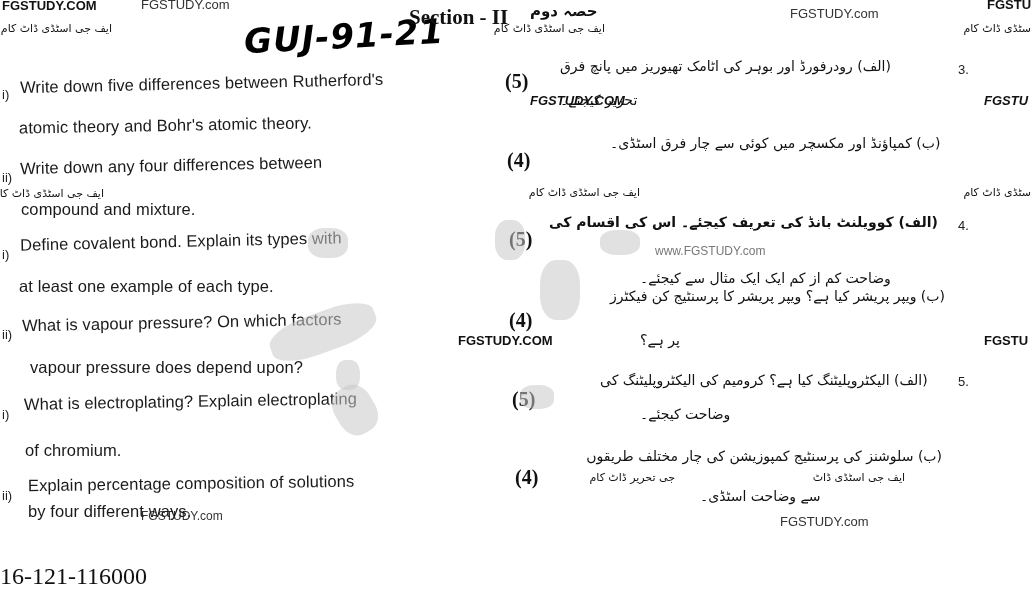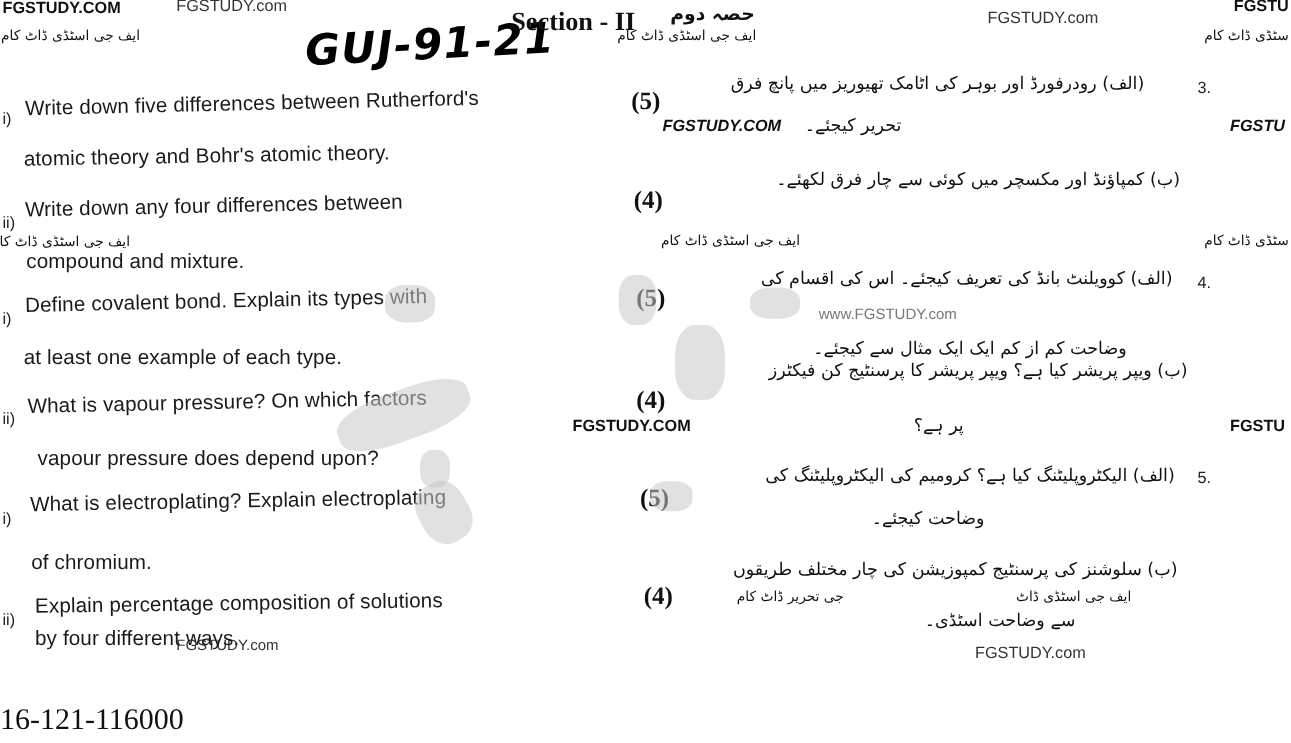--- a/index.html
+++ b/index.html
@@ -5,21 +5,21 @@
     html, body { margin: 0; padding: 0; background: #ffffff; }
     body { width: 1033px; height: 594px; position: relative; overflow: hidden; color: #111; }
     .abs { position: absolute; white-space: nowrap; }
     .wm-bold { font-family: "Liberation Sans", sans-serif; font-weight: bold; font-size: 13px; color: #111; }
     .wm-bold-it { font-family: "Liberation Sans", sans-serif; font-weight: bold; font-style: italic; font-size: 13px; color: #111; }
     .wm-light { font-family: "Liberation Sans", sans-serif; font-size: 13px; color: #333; }
     .urdu-small { font-family: "DejaVu Sans", sans-serif; font-size: 11px; color: #111; direction: rtl; }
     .q-en { font-family: "Liberation Sans", sans-serif; font-size: 16.5px; color: #1a1a1a; letter-spacing: 0.1px; }
     .q-num { font-family: "Liberation Sans", sans-serif; font-size: 13px; color: #222; }
     .marks { font-family: "Liberation Serif", serif; font-weight: bold; font-size: 20px; color: #111; }
-    .urdu { font-family: "DejaVu Sans", sans-serif; font-size: 14px; color: #111; direction: rtl; text-align: center; }
+    .urdu { font-family: "DejaVu Sans", sans-serif; font-size: 14px; color: #111; direction: rtl; text-align: left; }
     .section { font-family: "Liberation Serif", serif; font-weight: bold; font-size: 21px; color: #111; }
     .handwritten { font-family: "DejaVu Sans", sans-serif; font-weight: bold; font-style: italic; font-size: 34px; color: #000; letter-spacing: 1px; transform: rotate(-3deg); }
     .paper-code { font-family: "Liberation Serif", serif; font-size: 24px; color: #111; }
     .smudge { position: absolute; background: #c9c9c9; opacity: 0.55; border-radius: 40%; }
   </style>
 </head>
 <body>
 
 <div class="abs wm-bold" style="left:2px; top:-2px;">FGSTUDY.COM</div>
 <div class="abs wm-light" style="left:141px; top:-3px;">FGSTUDY.com</div>
@@ -44,30 +44,30 @@
 <div class="abs q-num" style="left:958px; top:62px;">3.</div>
 
 <div class="abs wm-bold-it" style="left:530px; top:93px;">FGSTUDY.COM</div>
 <div class="abs wm-bold-it" style="left:984px; top:93px;">FGSTU</div>
 
 <div class="abs q-num" style="left:2px; top:170px;">ii)</div>
 <div class="abs q-en" style="left:20px; top:156px; transform:rotate(-1.2deg);">Write down any four differences between</div>
 <div class="abs urdu-small" style="left:2px; top:187px; width:102px;">ایف جی اسٹڈی ڈاٹ کام</div>
 <div class="abs q-en" style="left:21px; top:200px;">compound and mixture.</div>
 <div class="abs marks" style="left:507px; top:149px;">(4)</div>
-<div class="abs urdu" style="left:610px; top:135px; width:345px;">(ب) کمپاؤنڈ اور مکسچر میں کوئی سے چار فرق لکھئے۔</div>
+<div class="abs urdu" style="left:610px; top:135px; width:345px;">(ب) کمپاؤنڈ اور مکسچر میں کوئی سے چار فرق اسٹڈی۔</div>
 
 <div class="abs urdu-small" style="left:490px; top:186px; width:150px;">ایف جی اسٹڈی ڈاٹ کام</div>
 <div class="abs urdu-small" style="left:945px; top:186px; width:86px;">سٹڈی ڈاٹ کام</div>
 
 <div class="abs q-num" style="left:2px; top:247px;">i)</div>
 <div class="abs q-en" style="left:20px; top:232px; transform:rotate(-1.3deg);">Define covalent bond. Explain its types with</div>
 <div class="abs q-en" style="left:19px; top:277px;">at least one example of each type.</div>
 <div class="abs marks" style="left:509px; top:228px;">(5)</div>
-<div class="abs urdu" style="left:620px; top:214px; width:318px;">(الف) کوویلنٹ بانڈ کی تعریف کیجئے۔ اس کی اقسام کی</div>
+<div class="abs urdu" style="left:620px; top:214px; width:318px;font-weight:bold;">(الف) کوویلنٹ بانڈ کی تعریف کیجئے۔ اس کی اقسام کی</div>
 <div class="abs wm-light" style="left:655px; top:244px; font-size:12px; color:#777;">www.FGSTUDY.com</div>
 <div class="abs urdu" style="left:640px; top:270px; width:272px;">وضاحت کم از کم ایک ایک مثال سے کیجئے۔</div>
 <div class="abs q-num" style="left:958px; top:218px;">4.</div>
 
 <div class="abs q-num" style="left:2px; top:327px;">ii)</div>
 <div class="abs q-en" style="left:22px; top:313px; transform:rotate(-1.2deg);">What is vapour pressure? On which factors</div>
 <div class="abs q-en" style="left:30px; top:358px;">vapour pressure does depend upon?</div>
 <div class="abs marks" style="left:509px; top:309px;">(4)</div>
 <div class="abs urdu" style="left:610px; top:288px; width:345px;">(ب) ویپر پریشر کیا ہے؟ ویپر پریشر کا پرسنٹیج کن فیکٹرز</div>
 <div class="abs urdu" style="left:640px; top:332px; width:222px;">پر ہے؟</div>

